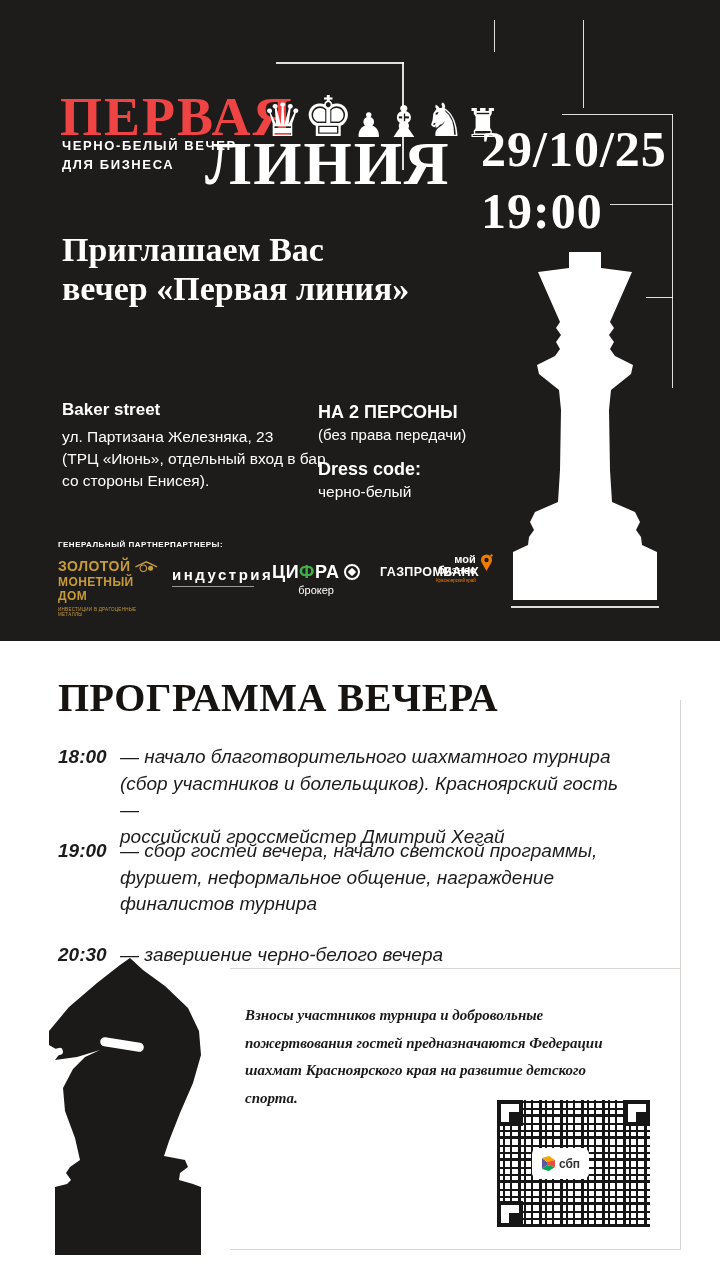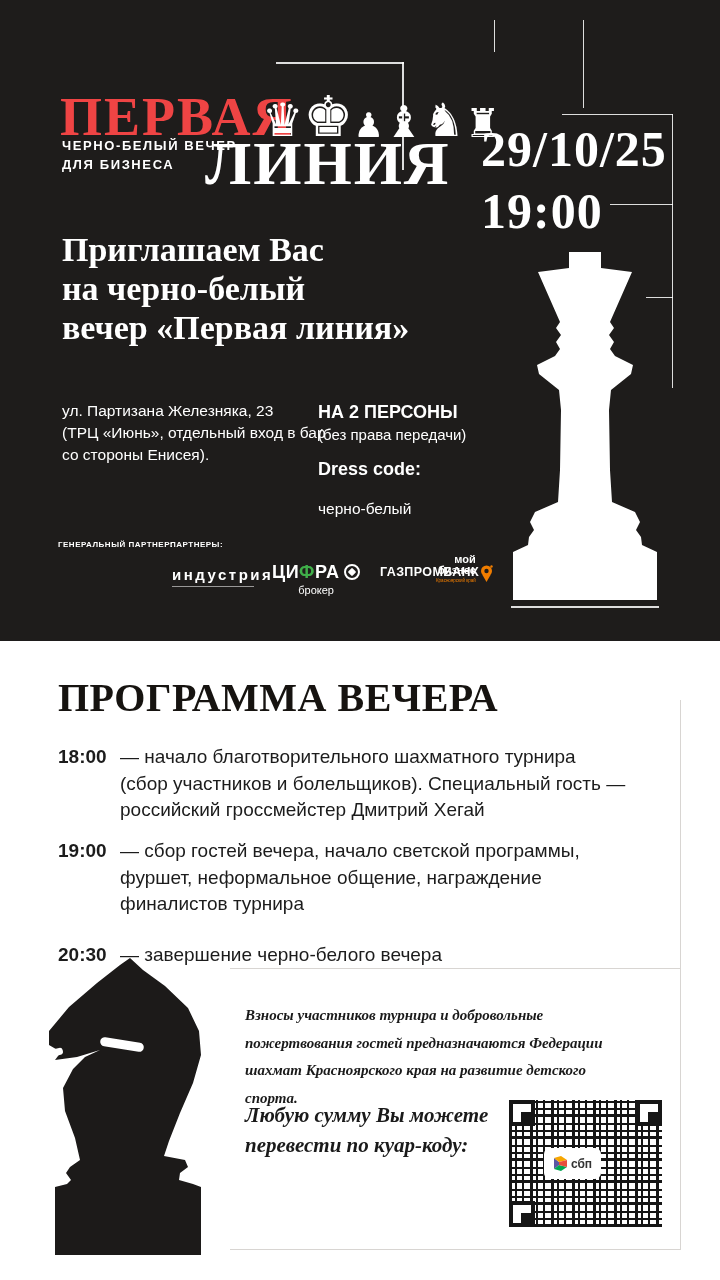--- a/index.html
+++ b/index.html
@@ -32,56 +32,56 @@
   #invitation{left:62px;top:230px;color:#fff;font-size:34px;font-weight:700;line-height:39px;}
 
   #venue{left:62px;top:400px;color:#fff;}
   #venue-name{font-size:17px;font-weight:700;margin-bottom:6px;}
   .venue-line{font-size:15.5px;line-height:22px;}
 
   #ticket{left:318px;top:402px;color:#fff;}
   #persons{font-size:18px;font-weight:700;}
   #persons-note{font-size:15px;margin-top:3px;}
   #dress-label{font-size:18px;font-weight:700;margin-top:16px;}
-  #dress-value{font-size:15.5px;margin-top:20px;}
+  #dress-value{font-size:15.5px;margin-top:3px;}
 
   .partner-label{top:540px;color:#fff;font-size:8px;font-weight:700;letter-spacing:.5px;}
   #zmd{left:58px;top:558px;width:100px;}
   #zmd .row{display:flex;align-items:flex-end;gap:3px;}
   #zmd-line1{font-size:14px;font-weight:800;letter-spacing:.5px;color:#c69b3a;}
   #zmd-line2{font-size:12px;font-weight:800;letter-spacing:.4px;color:#c69b3a;margin-top:1px;}
   #zmd-tagline{font-size:4.5px;letter-spacing:.3px;color:#c69b3a;margin-top:4px;}
   #industry-logo{left:172px;top:566px;color:#fff;}
   #industry-name{font-size:15px;font-weight:700;letter-spacing:2.5px;}
   #industry-rule{width:82px;height:1px;background:rgba(255,255,255,.55);margin-top:3px;}
   #cifra-logo{left:272px;top:562px;color:#fff;width:62px;}
   #cifra-name{font-size:18px;font-weight:800;letter-spacing:.5px;}
   #cifra-accent{color:#3fae49;}
   #cifra-sub{font-size:11px;text-align:right;margin-top:1px;}
   #gpb-logo{left:344px;top:564px;display:flex;align-items:center;gap:20px;color:#fff;}
   #gpb-emblem{width:16px;height:16px;border:2px solid #fff;border-radius:50%;box-sizing:border-box;position:relative;}
   #gpb-emblem::after{content:"";position:absolute;left:3px;top:3px;width:6px;height:6px;background:#fff;border-radius:1px;transform:rotate(45deg);}
   #gpb-name{font-size:12.5px;font-weight:800;letter-spacing:.4px;}
-  #mb-logo{left:436px;top:554px;display:flex;gap:4px;color:#fff;align-items:flex-end;}
+  #mb-logo{left:436px;top:554px;display:flex;gap:4px;color:#fff;}
   #mb-line1,#mb-line2{font-size:11px;font-weight:800;line-height:11px;text-align:right;}
   #mb-sub{font-size:4.5px;color:#f07d00;text-align:right;margin-top:2px;}
 
   
   #queen{left:513px;top:250px;width:145px;height:352px;background:#fff;
     clip-path:polygon(56px 2px,88px 2px,88px 18px,119px 22px,97px 72px,101px 78px,96px 85px,101px 92px,
       97px 99px,102px 106px,120px 115px,118px 124px,98px 140px,96px 160px,97px 220px,99px 252px,
       122px 262px,127px 272px,123px 280px,128px 287px,129px 295px,144px 302px,144px 350px,
       0px 350px,0px 302px,15px 295px,16px 287px,21px 280px,17px 272px,22px 262px,45px 252px,
       47px 220px,48px 160px,46px 140px,26px 124px,24px 115px,42px 106px,47px 99px,43px 92px,
       48px 85px,43px 78px,47px 72px,25px 22px,56px 18px);}
   #queen-underline{left:511px;top:606px;width:148px;height:2px;}
 
   
   #program-heading{left:58px;top:674px;font-size:40px;font-weight:700;color:#161310;letter-spacing:.5px;}
-  .prog-item{left:58px;width:580px;display:grid;grid-template-columns:62px 1fr;color:#1c1c1c;}
+  .prog-item{left:58px;width:580px;display:grid;grid-template-columns:62px 1fr;color:#1c1c1c;font-style:italic;}
   .prog-time{font-size:19px;font-weight:700;line-height:26.5px;}
   .prog-line{font-size:19px;line-height:26.5px;}
   #prog-item-0{top:744px;} #prog-item-1{top:838px;} #prog-item-2{top:942px;}
 
   .gline{background:#d8d5d2;}
 
   #knight{left:25px;top:953px;width:190px;height:307px;background:#1c1a19;
     clip-path:polygon(105px 5px,118px 17px,140px 33px,163px 55px,174px 78px,176px 102px,168px 130px,
       155px 160px,144px 188px,139px 203px,160px 207px,163px 214px,155px 220px,154px 227px,168px 231px,
       176px 234px,176px 302px,30px 302px,30px 234px,42px 231px,46px 227px,41px 220px,45px 214px,
@@ -91,21 +91,21 @@
   #knight-mouth{left:47px;top:1049px;width:16px;height:7px;background:#fff;border-radius:3px;transform:rotate(-14deg);}
 
   #donation-text{left:245px;top:1002px;width:455px;color:#1a1a1a;
     font-family:"Liberation Serif","DejaVu Serif",serif;font-style:italic;font-weight:700;
     font-size:15px;line-height:27.5px;}
   #qr-caption{left:245px;top:1100px;color:#1a1a1a;
     font-family:"Liberation Serif","DejaVu Serif",serif;font-style:italic;font-weight:700;
     font-size:21px;line-height:30px;}
 
   
-  #qr{left:509px;top:1100px;width:153px;height:127px;background:#84cc16;}
+  #qr{left:497px;top:1100px;width:153px;height:127px;background:#84cc16;}
   #qr-pattern{position:absolute;inset:0;
     background:
      repeating-linear-gradient(90deg,#161616 0 3px,transparent 3px 6px,#161616 6px 8px,transparent 8px 13px,#161616 13px 15px,transparent 15px 21px),
      repeating-linear-gradient(0deg,#161616 0 3px,#fff 3px 7px,#161616 7px 9px,#fff 9px 14px,#161616 14px 16px,#fff 16px 22px);}
   .finder{position:absolute;width:26px;height:26px;background:#161616;}
   .finder .in1{position:absolute;left:4px;top:4px;width:18px;height:18px;background:#fff;}
   .finder .in2{position:absolute;left:8px;top:8px;width:10px;height:10px;background:#161616;}
   #finder-tl{left:0;top:0;} #finder-tr{right:0;top:0;} #finder-bl{left:0;bottom:0;}
   #sbp-badge{position:absolute;left:37px;top:50px;width:53px;height:27px;background:#fff;border-radius:4px;
     display:flex;align-items:center;justify-content:center;gap:3px;box-shadow:0 0 0 2px #fff;}
@@ -142,40 +142,52 @@
     <div class="abs wline" style="left:562px;top:114px;width:111px;height:1px;"></div>
     <div class="abs wline" style="left:672px;top:114px;width:1px;height:274px;"></div>
     <div class="abs wline" style="left:610px;top:204px;width:63px;height:1px;"></div>
     <div class="abs wline" style="left:646px;top:297px;width:27px;height:1px;"></div>
 
     <div class="abs serif" id="event-date">29/10/25</div>
     <div class="abs serif" id="event-time">19:00</div>
 
     <div class="abs serif" id="invitation">
       <div>Приглашаем Вас</div>
-      <div>на черно-белый</div>
       <div>вечер «Первая линия»</div>
     </div>
 
     <div class="abs" id="venue">
+      <div id="venue-name">Baker street</div>
       <div class="venue-line">ул. Партизана Железняка, 23</div>
       <div class="venue-line">(ТРЦ «Июнь», отдельный вход в бар</div>
       <div class="venue-line">со стороны Енисея).</div>
     </div>
 
     <div class="abs" id="ticket">
       <div id="persons">НА 2 ПЕРСОНЫ</div>
       <div id="persons-note">(без права передачи)</div>
       <div id="dress-label">Dress code:</div>
       <div id="dress-value">черно-белый</div>
     </div>
 
     <div class="abs partner-label" style="left:58px;">ГЕНЕРАЛЬНЫЙ ПАРТНЕР:</div>
     <div class="abs partner-label" style="left:170px;">ПАРТНЕРЫ:</div>
 
+    <div class="abs" id="zmd">
+      <div class="row">
+        <span id="zmd-line1">ЗОЛОТОЙ</span>
+        <svg width="34" height="15" viewBox="0 0 34 15">
+          <polyline points="2,8 17,1 32,8" fill="none" stroke="#c69b3a" stroke-width="2"></polyline>
+          <circle cx="13" cy="10" r="4.5" fill="none" stroke="#c69b3a" stroke-width="1.5"></circle>
+          <circle cx="23" cy="10" r="3.5" fill="#c69b3a"></circle>
+        </svg>
+      </div>
+      <div id="zmd-line2">МОНЕТНЫЙ ДОМ</div>
+      <div id="zmd-tagline">ИНВЕСТИЦИИ В ДРАГОЦЕННЫЕ МЕТАЛЛЫ</div>
+    </div>
 
     <div class="abs" id="industry-logo">
       <div id="industry-name">индустрия</div>
       <div id="industry-rule"></div>
     </div>
 
     <div class="abs" id="cifra-logo">
       <div id="cifra-name">
         <span>ЦИ</span><span id="cifra-accent">Ф</span><span>РА</span>
       </div>
@@ -204,21 +216,21 @@
     <div class="abs" id="queen"></div>
     <div class="abs wline" id="queen-underline"></div>
   </div>
 
   <div class="abs serif" id="program-heading">ПРОГРАММА ВЕЧЕРА</div>
 
   <div class="abs prog-item" id="prog-item-0">
     <div class="prog-time">18:00</div>
     <div>
       <div class="prog-line">— начало благотворительного шахматного турнира</div>
-      <div class="prog-line">(сбор участников и болельщиков). Специальный гость —</div>
+      <div class="prog-line">(сбор участников и болельщиков). Красноярский гость —</div>
       <div class="prog-line">российский гроссмейстер Дмитрий Хегай</div>
     </div>
   </div>
   <div class="abs prog-item" id="prog-item-1">
     <div class="prog-time">19:00</div>
     <div>
       <div class="prog-line">— сбор гостей вечера, начало светской программы,</div>
       <div class="prog-line">фуршет, неформальное общение, награждение</div>
       <div class="prog-line">финалистов турнира</div>
     </div>
@@ -236,24 +248,20 @@
 
   <div class="abs" id="knight"></div>
   <div class="abs" id="knight-mane"></div>
   <div class="abs" id="knight-mouth"></div>
 
   <div class="abs" id="donation-text">
     <div>Взносы участников турнира и добровольные</div>
     <div>пожертвования гостей предназначаются Федерации</div>
     <div>шахмат Красноярского края на развитие детского</div>
     <div>спорта.</div>
-  </div>
-  <div class="abs" id="qr-caption">
-    <div>Любую сумму Вы можете</div>
-    <div>перевести по куар-коду:</div>
   </div>
 
   <div class="abs" id="qr">
     <div id="qr-pattern"></div>
     <div class="finder" id="finder-tl">
         <div class="in1">
           <div class="in2"></div>
         </div>
       </div>
     <div class="finder" id="finder-tr">

